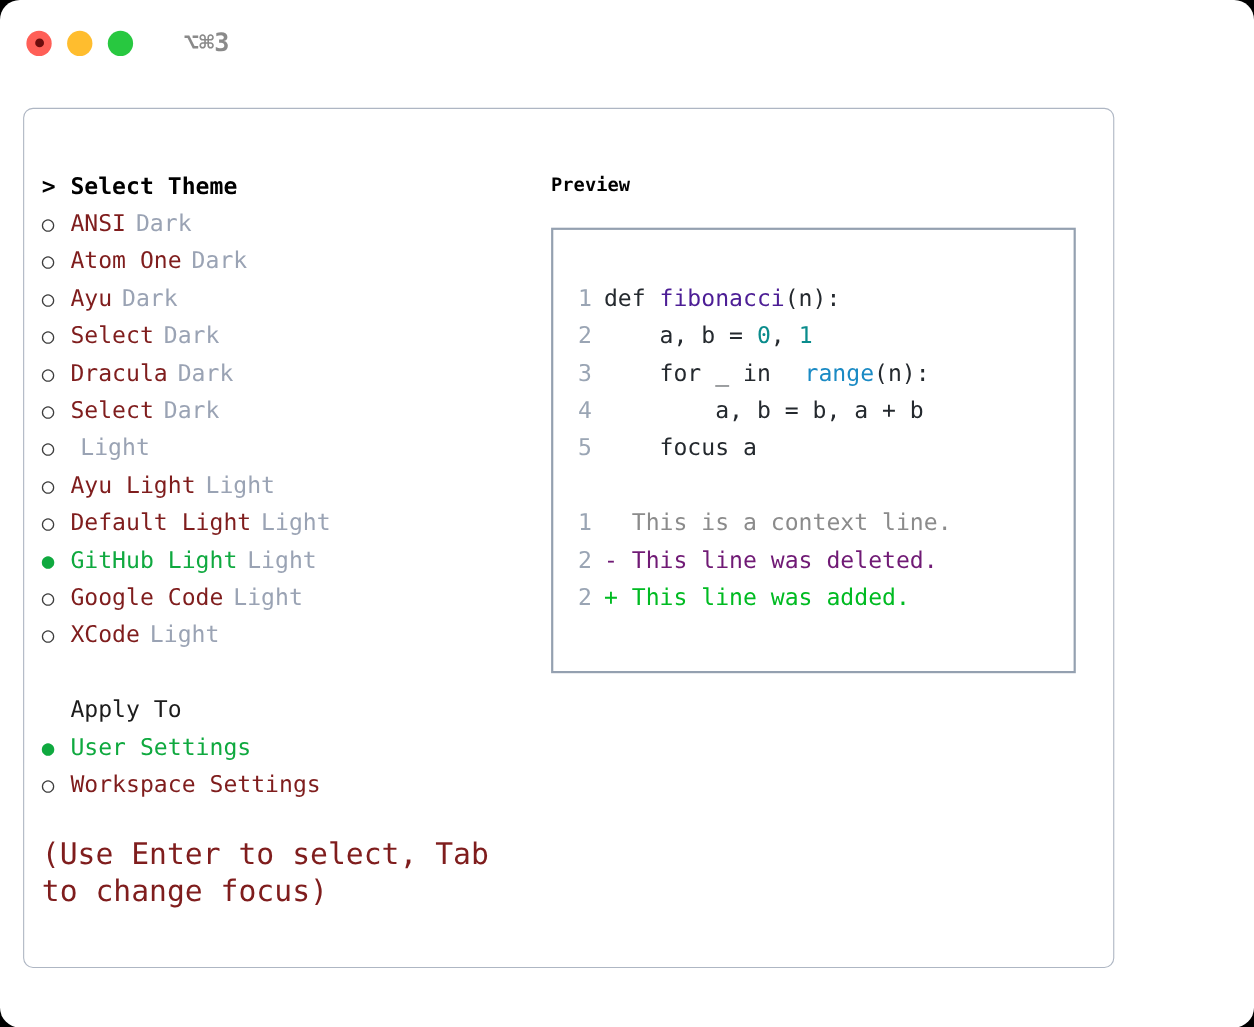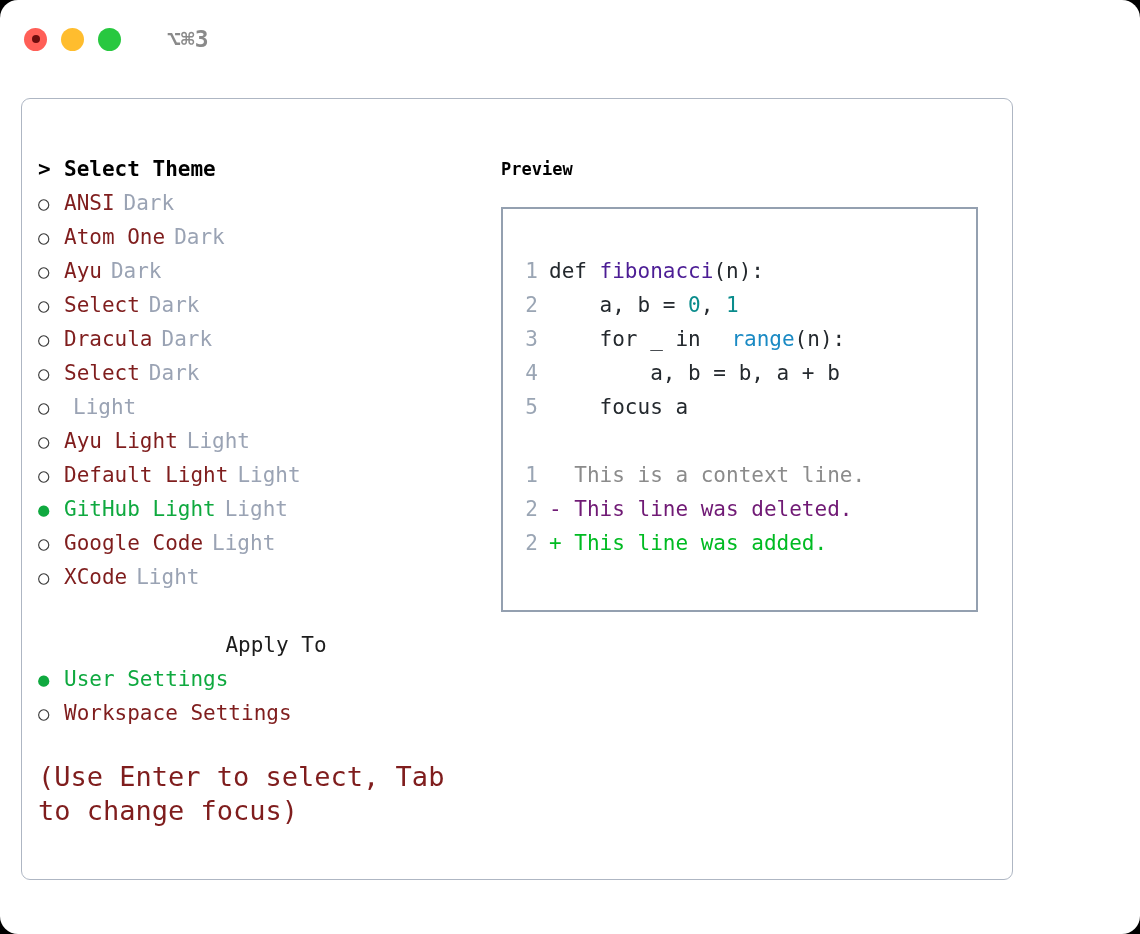--- a/index.html
+++ b/index.html
@@ -140,21 +140,20 @@
 
   .section-gap { height: 34px; }
 
   .section-title {
     height: 34px;
     line-height: 34px;
     font-size: 21px;
     color: #1c1c1c;
     padding-left: 26px;
     white-space: pre;
-    text-align: center;
   }
 
   .hint {
     margin-top: 30px;
     font-size: 27px;
     line-height: 34px;
     color: #7f1d1d;
     width: 410px;
     white-space: pre-wrap;
     word-break: normal;

